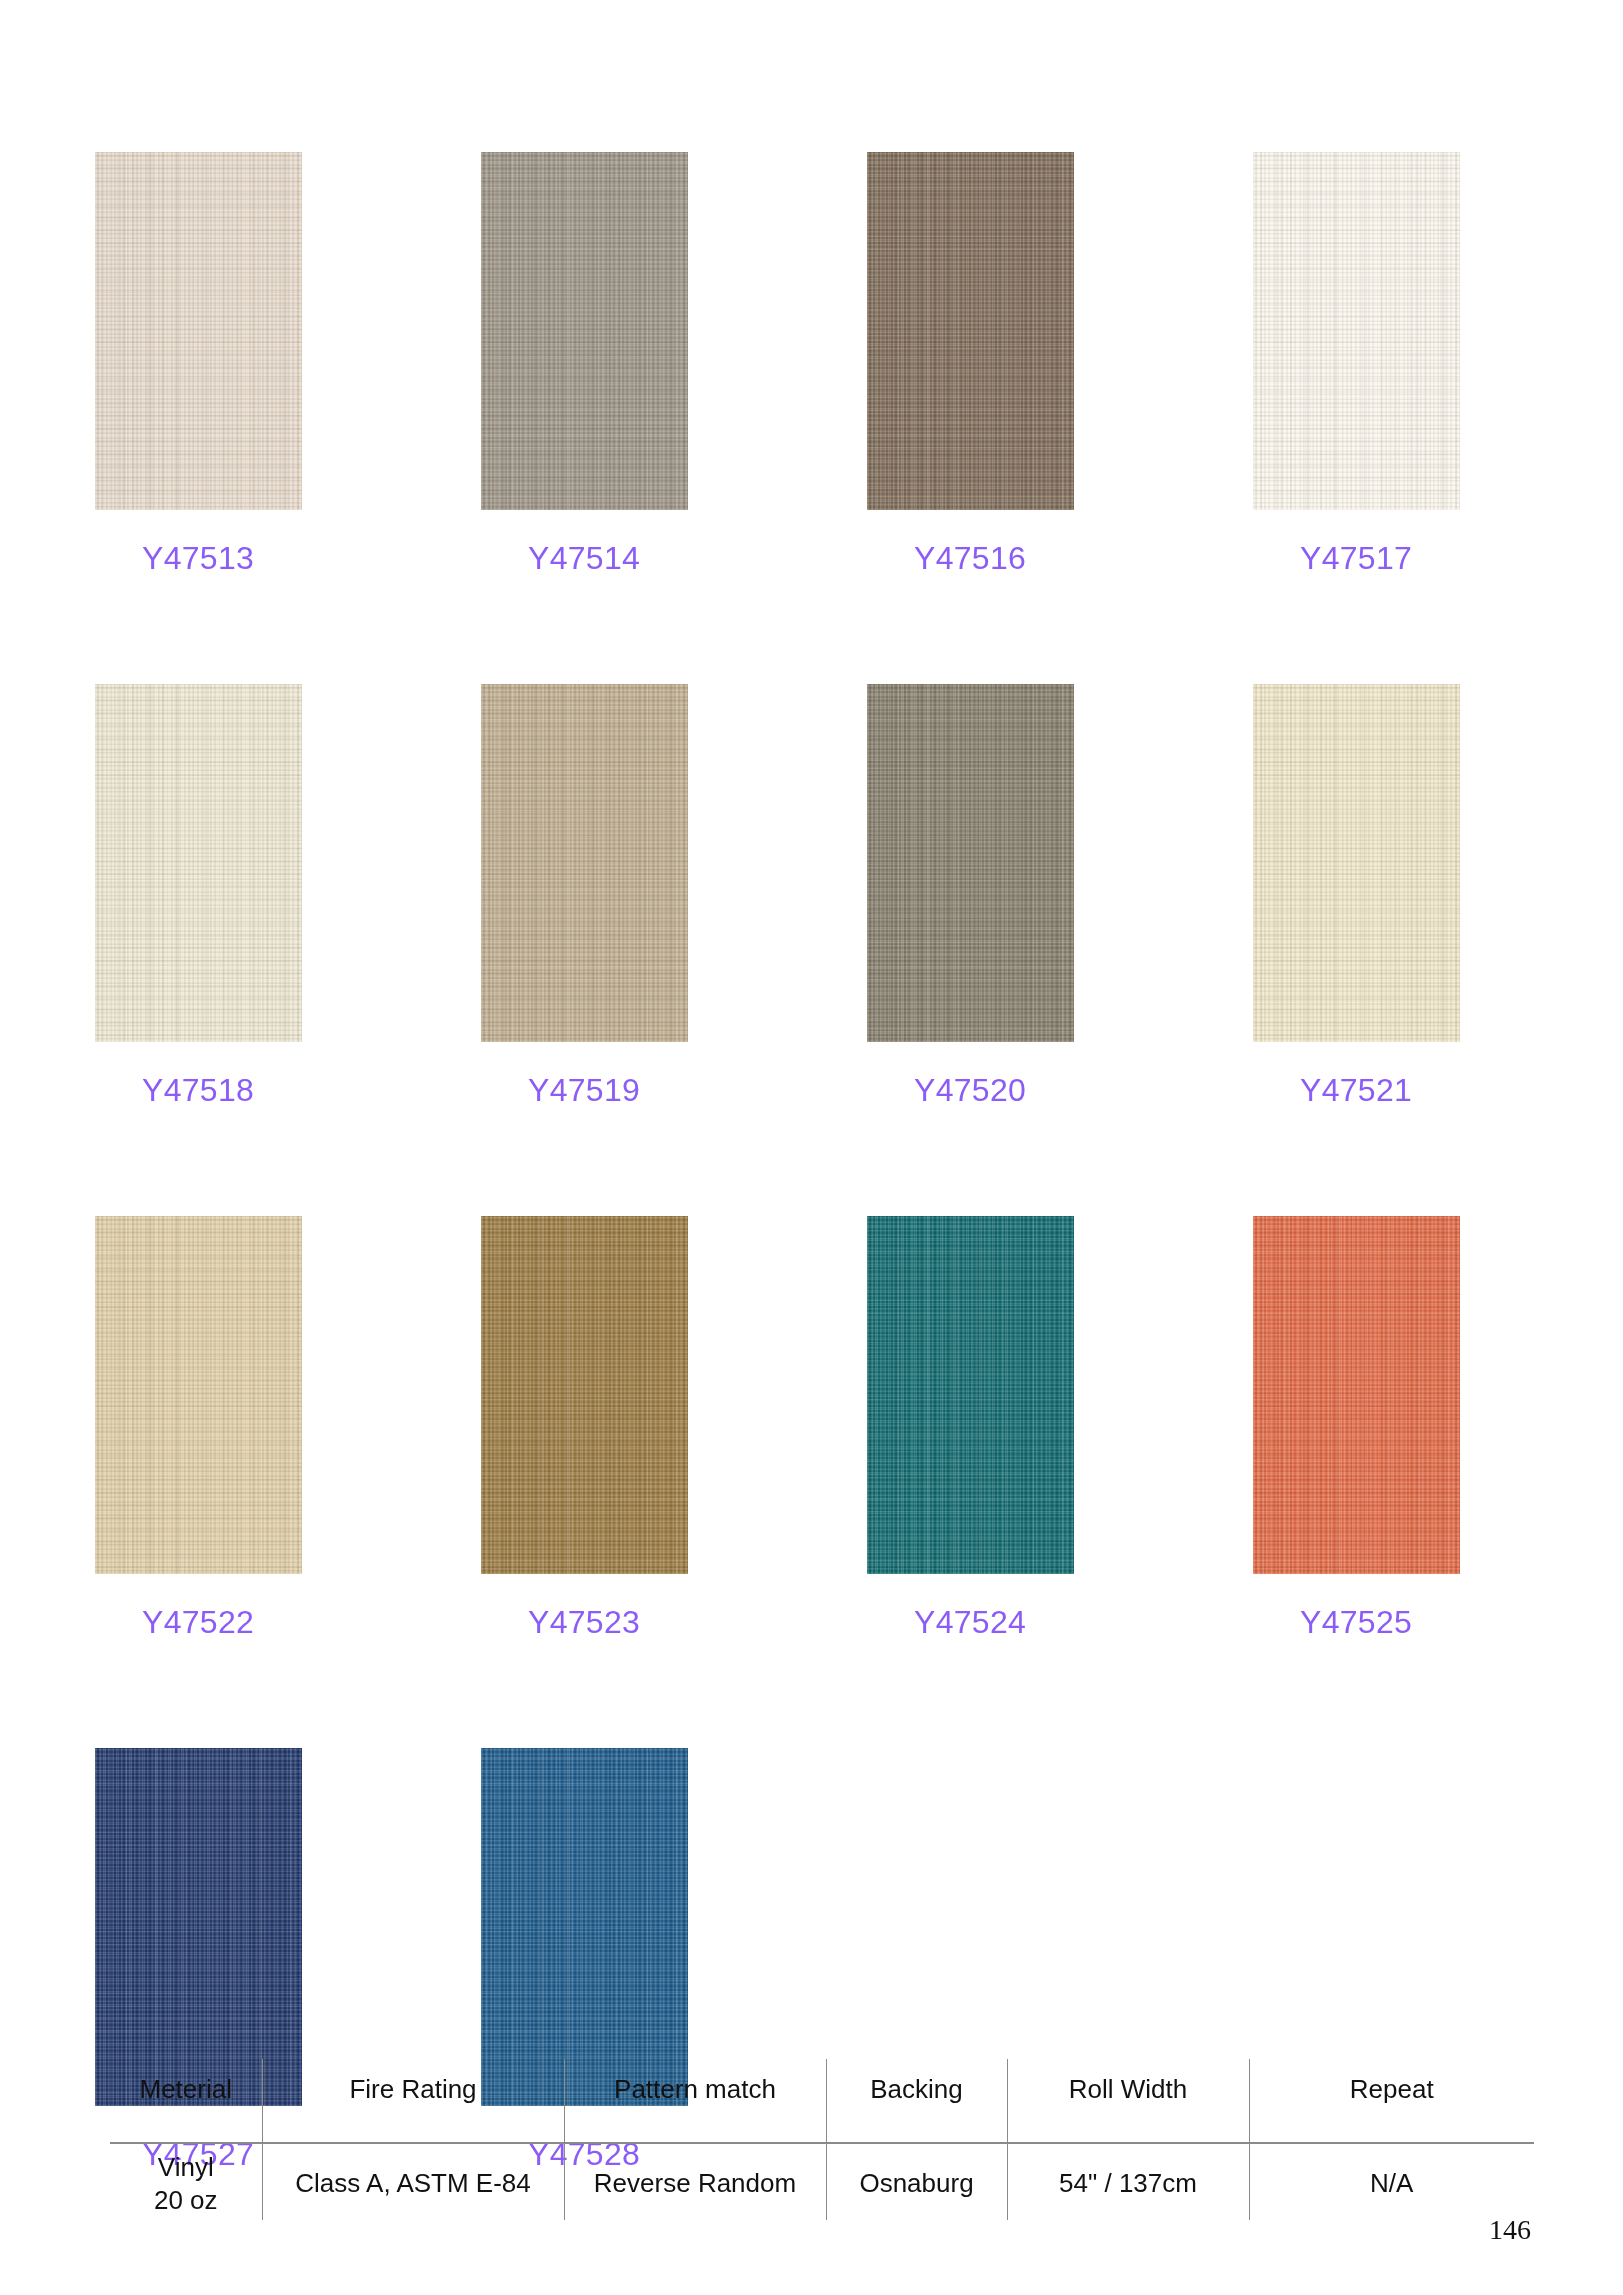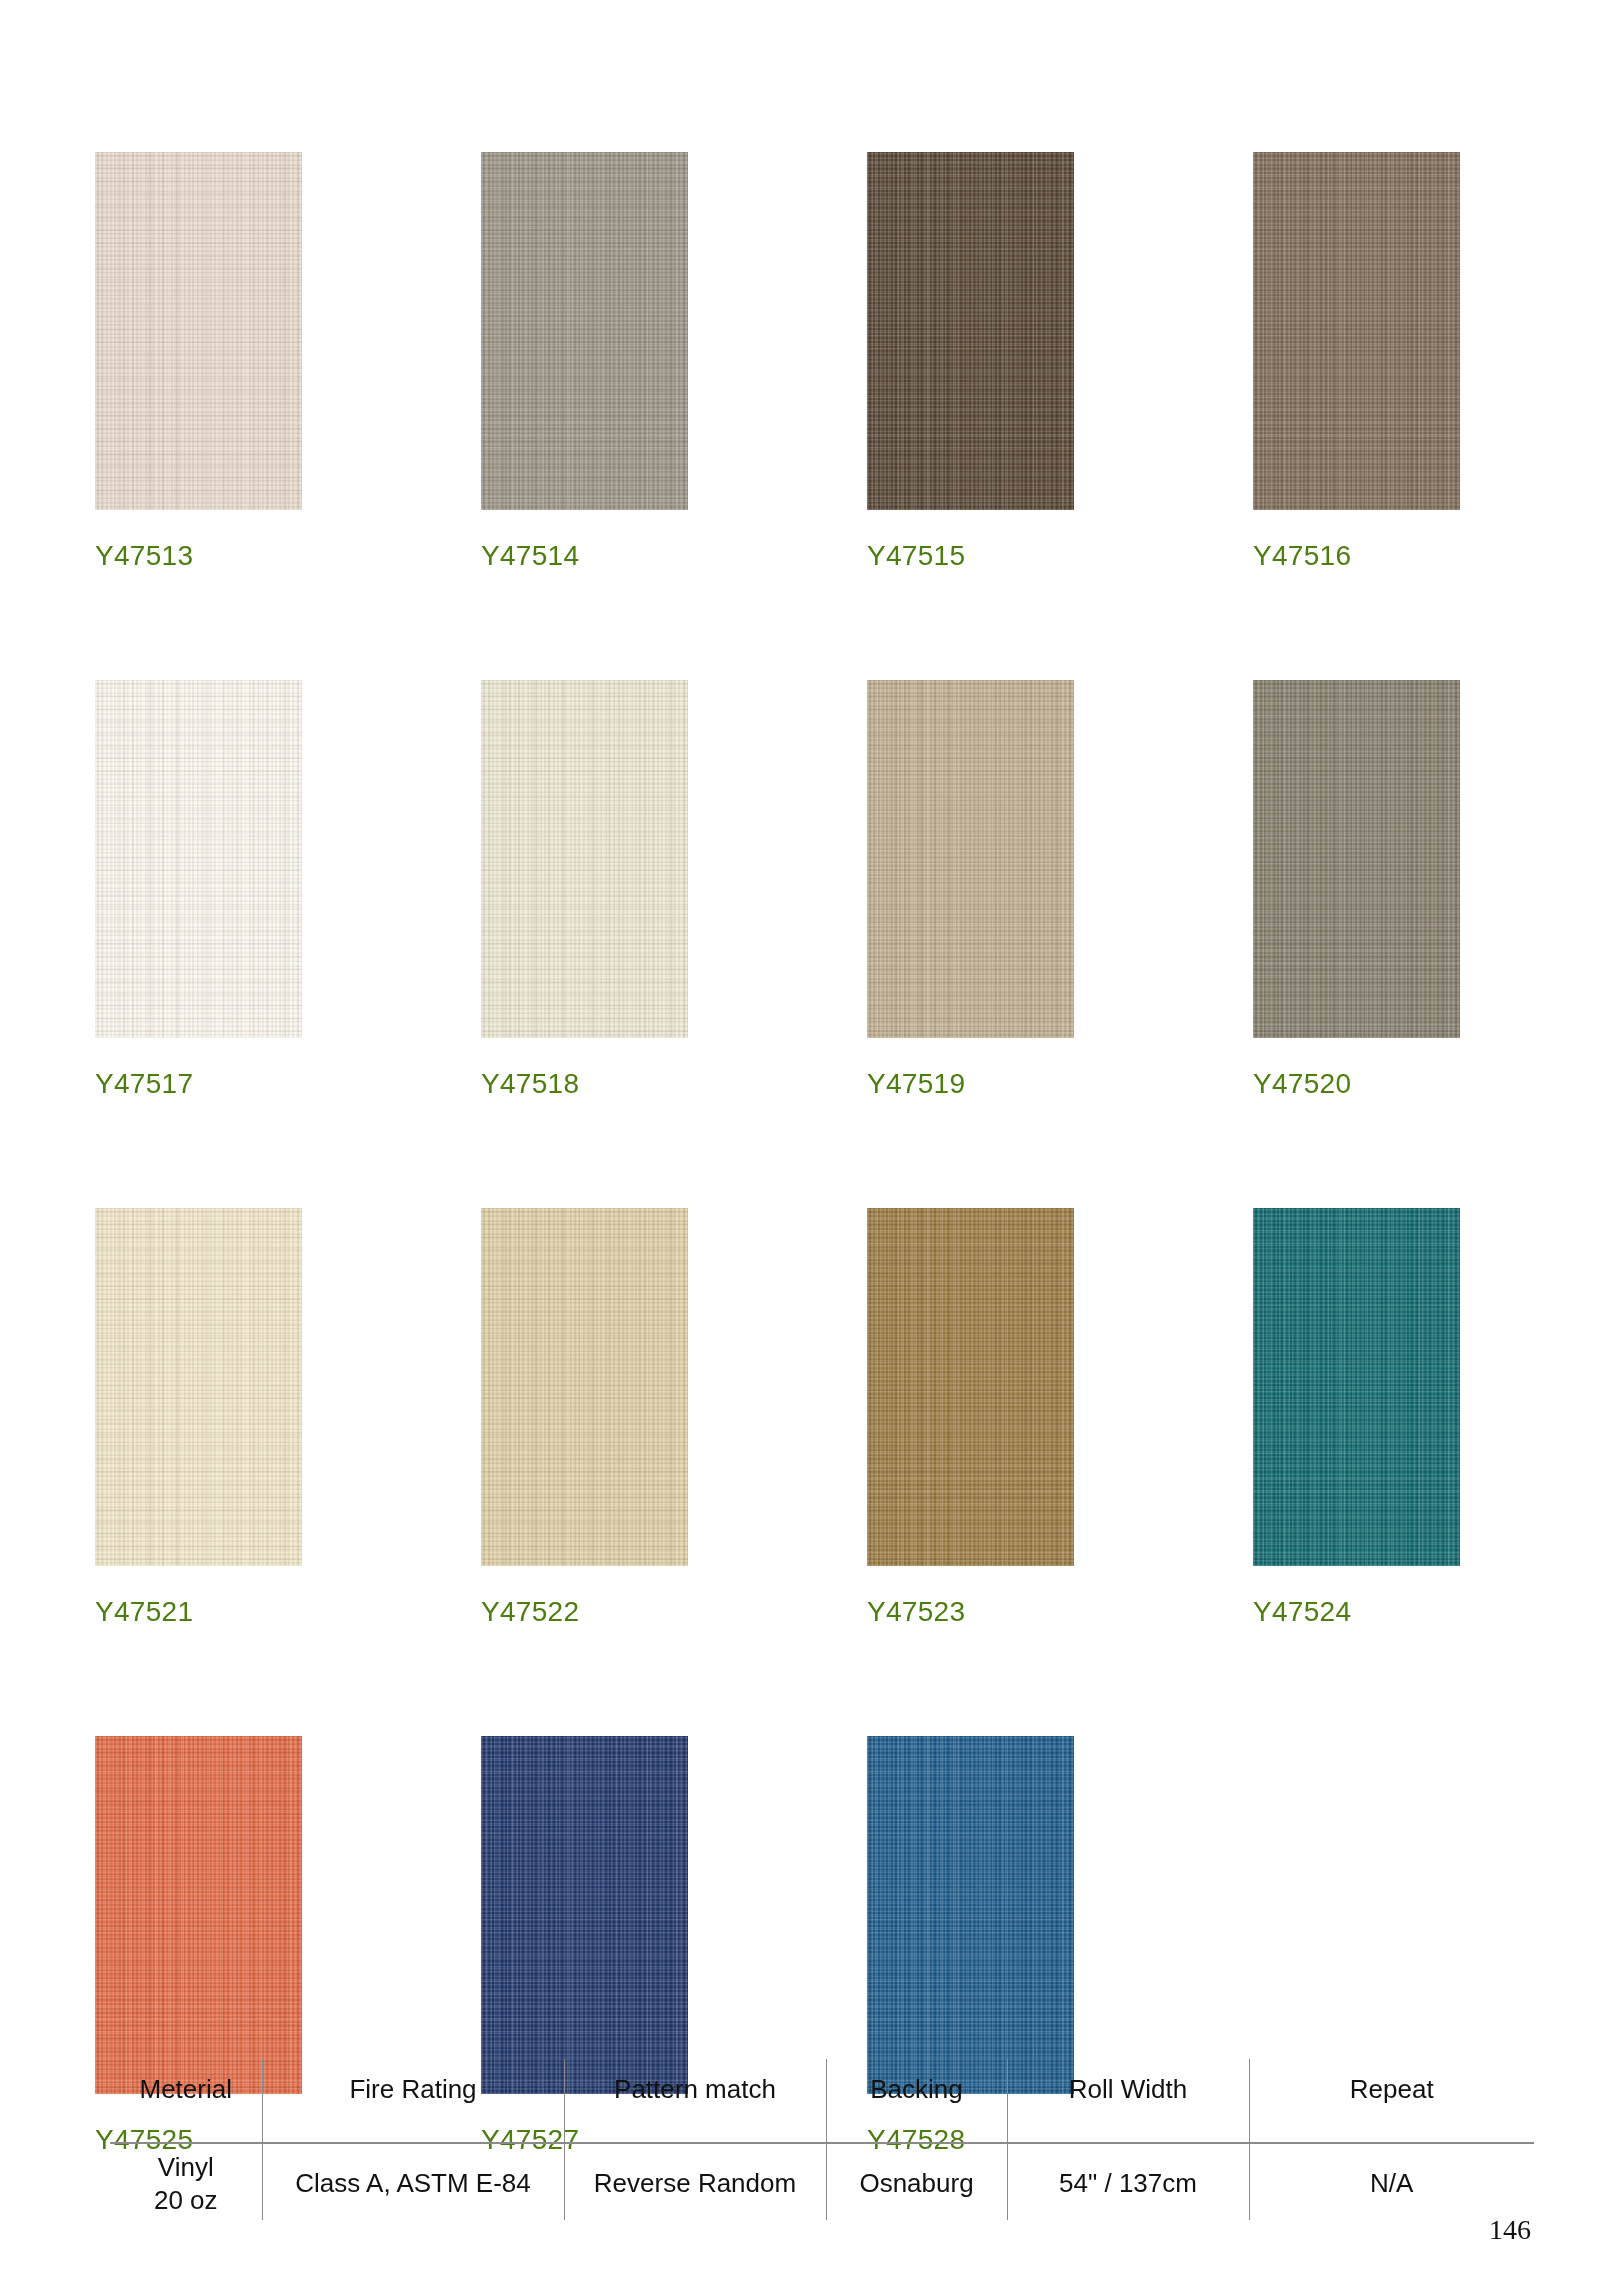--- a/index.html
+++ b/index.html
@@ -103,26 +103,27 @@
         rgba(0,0,0,0.022) 3.9px,
         rgba(255,255,255,0.025) 3.9px,
         rgba(255,255,255,0.025) 11px,
         rgba(0,0,0,0.0) 11px,
         rgba(0,0,0,0.0) 27px);
     pointer-events: none;
     mix-blend-mode: normal;
   }
 
   .swatch-label {
-    font-size: 28px;
+    font-size: 32px;
     line-height: 1;
-    color: #4d7c0f;
+    color: #8b5cf6;
     margin-top: 32px;
     letter-spacing: 0.3px;
     white-space: nowrap;
+    margin-left: 47px;
   }
 
   
   .spec-table {
     position: absolute;
     left: 110px;
     top: 2059px;
     width: 1422px;
     border-collapse: collapse;
     table-layout: fixed;
@@ -187,24 +188,20 @@
     <div class="swatch-cell">
       <div class="swatch-chip" style="background-color: rgb(231, 218, 203);"></div>
       <div class="swatch-label">Y47513</div>
     </div>
 
     <div class="swatch-cell">
       <div class="swatch-chip" style="background-color: rgb(157, 148, 134);"></div>
       <div class="swatch-label">Y47514</div>
     </div>
 
-    <div class="swatch-cell">
-      <div class="swatch-chip" style="background-color: rgb(88, 70, 52);"></div>
-      <div class="swatch-label">Y47515</div>
-    </div>
 
     <div class="swatch-cell">
       <div class="swatch-chip" style="background-color: rgb(127, 108, 89);"></div>
       <div class="swatch-label">Y47516</div>
     </div>
 
     <div class="swatch-cell">
       <div class="swatch-chip" style="background-color: rgb(250, 246, 236);"></div>
       <div class="swatch-label">Y47517</div>
     </div>

